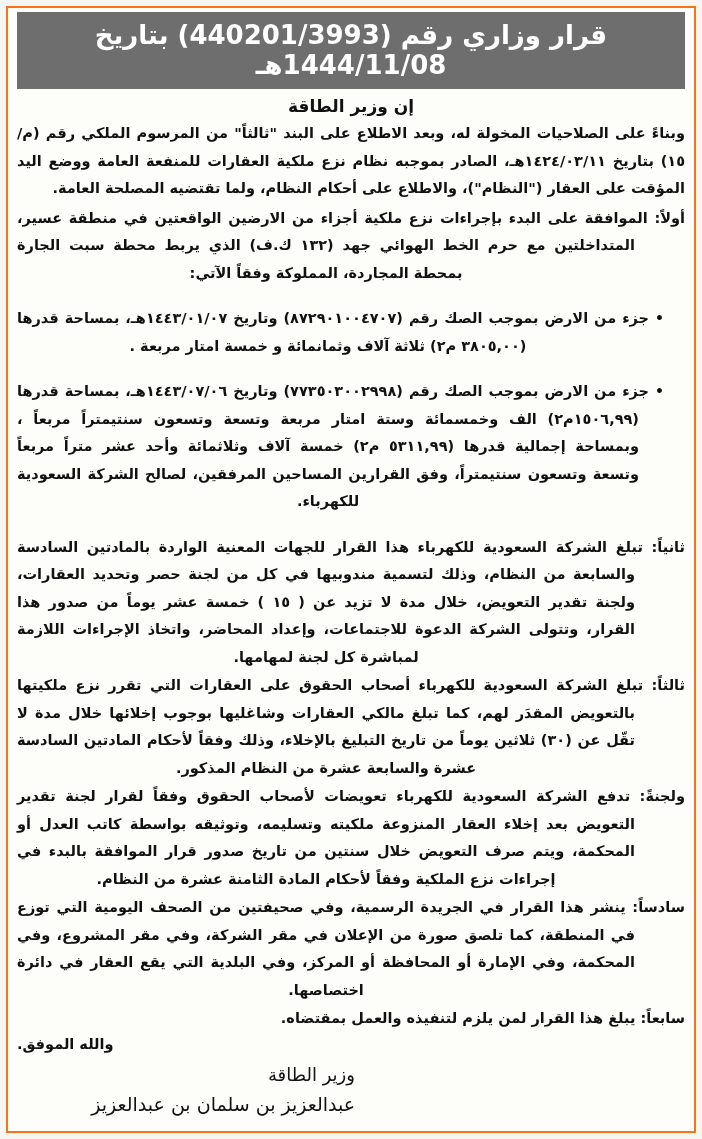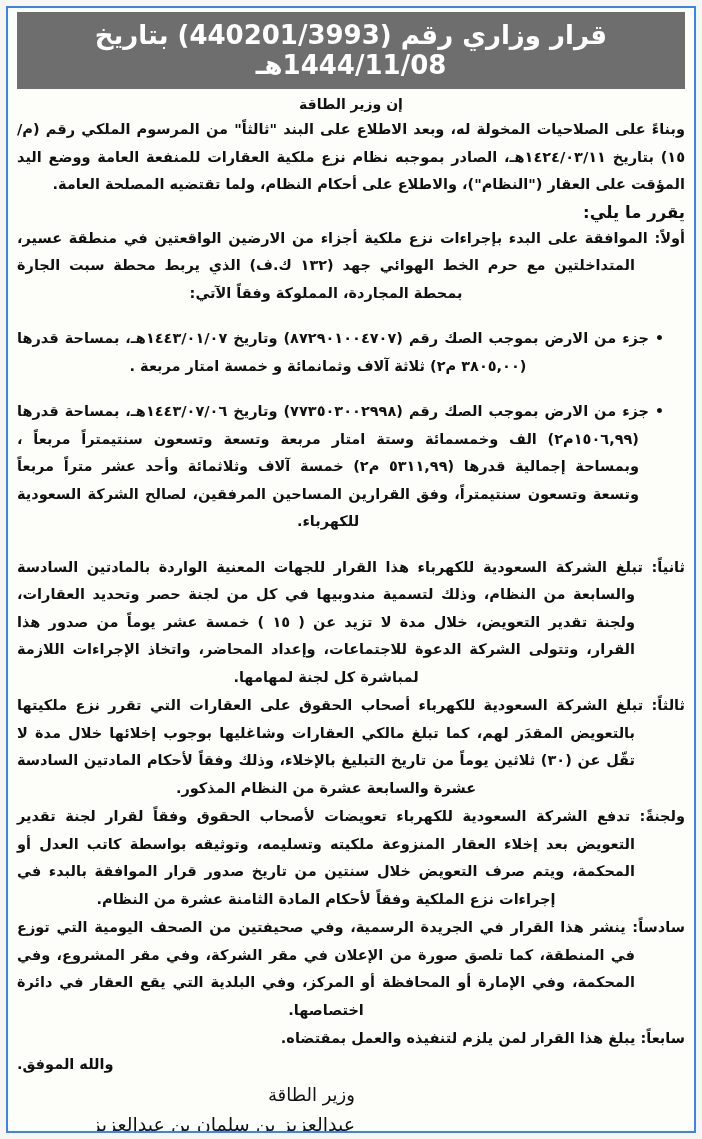--- a/index.html
+++ b/index.html
@@ -4,30 +4,30 @@
 <style>
   html,body{margin:0;padding:0;}
   body{
     width:702px;height:1139px;position:relative;
     background:#f6f6f2;color:#111;
     font-family:"DejaVu Sans", sans-serif;
     direction:rtl;
   }
   .frame{
     position:absolute;top:6px;right:6px;left:6px;bottom:6px;
-    border:2px solid #3b82f6;background:#fdfdfa;
+    border:2px solid #f97316;background:#fdfdfa;
     box-sizing:border-box;padding:4px 9px 14px 9px;overflow:hidden;
   }
   .banner{
     background:#6e6e6e;color:#fff;text-align:center;
     font-weight:bold;font-size:26px;line-height:30px;
     padding:8px 4px 9px 4px;margin:0 0 4px 0;
   }
   .authority{
-    text-align:center;font-weight:bold;font-size:14px;
+    text-align:center;font-weight:bold;font-size:17px;
     margin:7px 0 4px 0;
   }
   .preamble{
     font-weight:bold;font-size:14.5px;line-height:27.5px;
     text-align:justify;margin:2px 0 2px 0;
   }
   .decree-intro{
     font-weight:bold;font-size:16.5px;margin:4px 0 3px 0;
   }
   .clause{
@@ -58,21 +58,20 @@
 <div class="frame">
 
   <div class="banner">
     <span>قرار وزاري رقم (440201/3993) بتاريخ 1444/11/08هـ</span>
   </div>
 
   <div class="authority">إن وزير الطاقة</div>
 
   <p class="preamble">وبناءً على الصلاحيات المخولة له، وبعد الاطلاع على البند "ثالثاً" من المرسوم الملكي رقم (م/١٥) بتاريخ ١٤٢٤/٠٣/١١هـ، الصادر بموجبه نظام نزع ملكية العقارات للمنفعة العامة ووضع اليد المؤقت على العقار ("النظام")، والاطلاع على أحكام النظام، ولما تقتضيه المصلحة العامة.</p>
 
-  <div class="decree-intro">يقرر ما يلي:</div>
 
   <p class="clause"><span>أولاً:</span> <span>الموافقة على البدء بإجراءات نزع ملكية أجزاء من الارضين الواقعتين في منطقة عسير، المتداخلتين مع حرم الخط الهوائي جهد (١٣٢ ك.ف) الذي يربط محطة سبت الجارة بمحطة المجاردة، المملوكة وفقاً الآتي:</span></p>
 
   <p class="bullet"><span class="dot">•</span><span>جزء من الارض بموجب الصك رقم (٨٧٢٩٠١٠٠٤٧٠٧) وتاريخ ١٤٤٣/٠١/٠٧هـ، بمساحة قدرها (٣٨٠٥,٠٠ م٢) ثلاثة آلاف وثمانمائة و خمسة امتار مربعة .</span></p>
 
   <p class="bullet"><span class="dot">•</span><span>جزء من الارض بموجب الصك رقم (٧٧٣٥٠٣٠٠٢٩٩٨) وتاريخ ١٤٤٣/٠٧/٠٦هـ، بمساحة قدرها (١٥٠٦,٩٩م٢) الف وخمسمائة وستة امتار مربعة وتسعة وتسعون سنتيمتراً مربعاً ، وبمساحة إجمالية قدرها (٥٣١١,٩٩ م٢) خمسة آلاف وثلاثمائة وأحد عشر متراً مربعاً وتسعة وتسعون سنتيمتراً، وفق القرارين المساحين المرفقين، لصالح الشركة السعودية للكهرباء.</span></p>
 
   <p class="clause"><span>ثانياً:</span> <span>تبلغ الشركة السعودية للكهرباء هذا القرار للجهات المعنية الواردة بالمادتين السادسة والسابعة من النظام، وذلك لتسمية مندوبيها في كل من لجنة حصر وتحديد العقارات، ولجنة تقدير التعويض، خلال مدة لا تزيد عن ( ١٥ ) خمسة عشر يوماً من صدور هذا القرار، وتتولى الشركة الدعوة للاجتماعات، وإعداد المحاضر، واتخاذ الإجراءات اللازمة لمباشرة كل لجنة لمهامها.</span></p>
 
   <p class="clause"><span>ثالثاً:</span> <span>تبلغ الشركة السعودية للكهرباء أصحاب الحقوق على العقارات التي تقرر نزع ملكيتها بالتعويض المقدَر لهم، كما تبلغ مالكي العقارات وشاغليها بوجوب إخلائها خلال مدة لا تقّل عن (٣٠) ثلاثين يوماً من تاريخ التبليغ بالإخلاء، وذلك وفقاً لأحكام المادتين السادسة عشرة والسابعة عشرة من النظام المذكور.</span></p>

